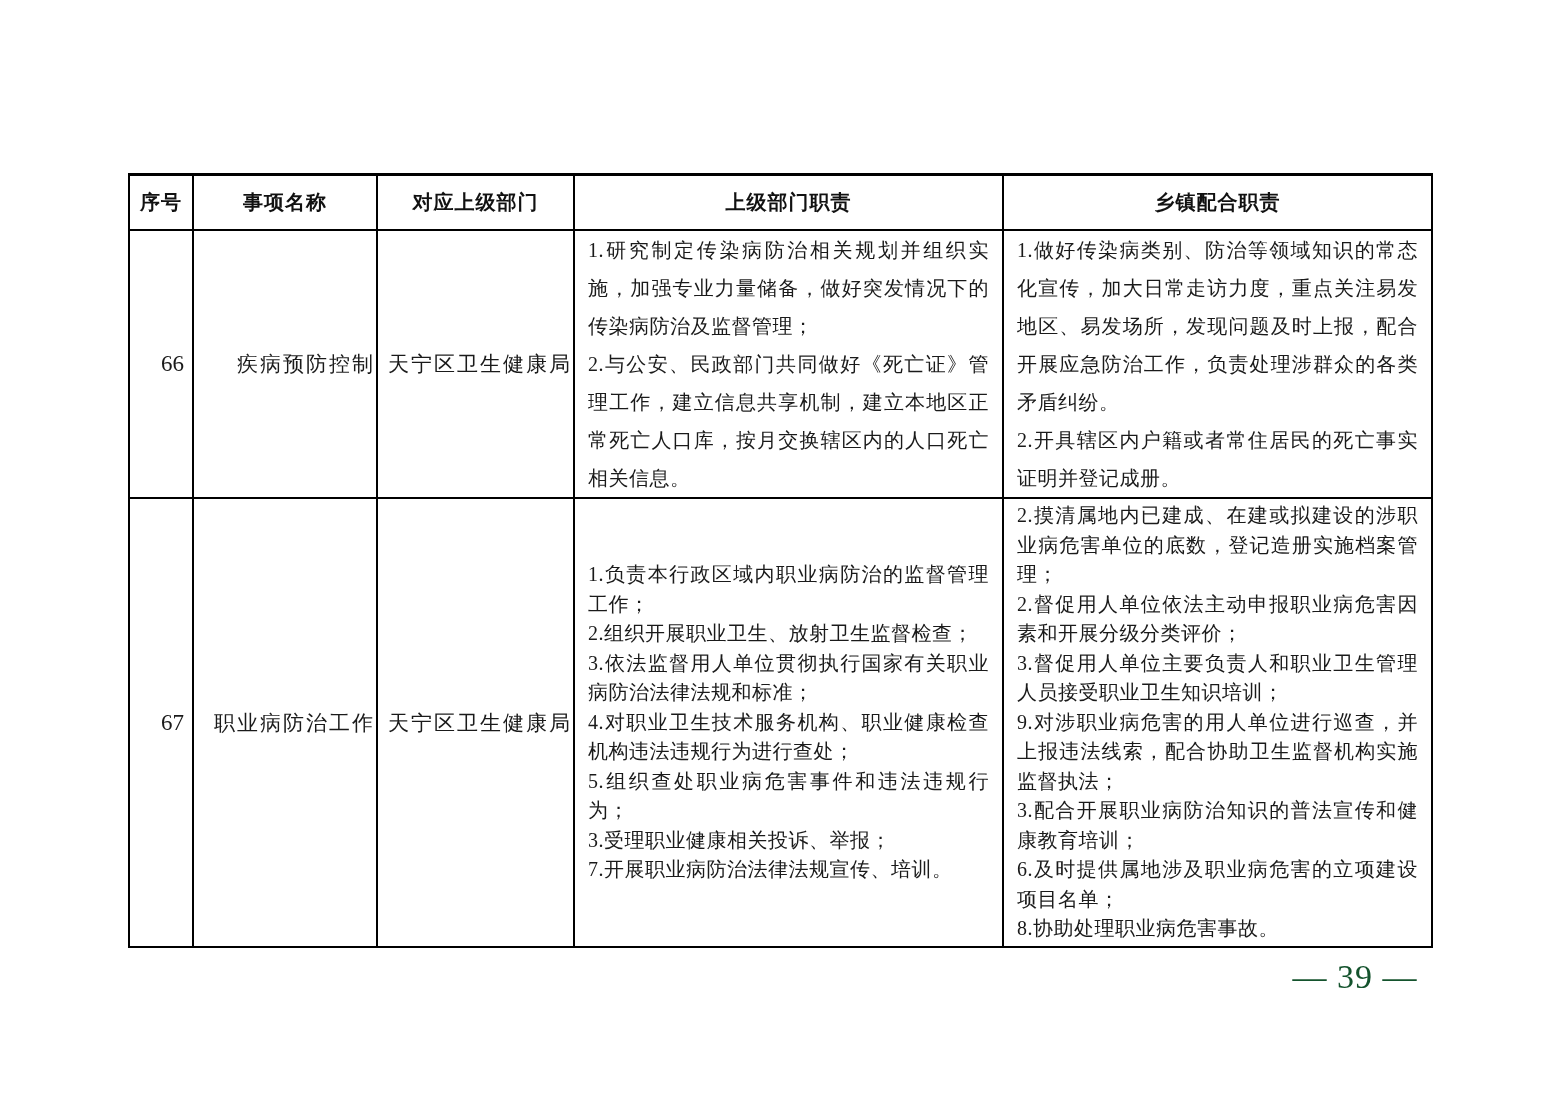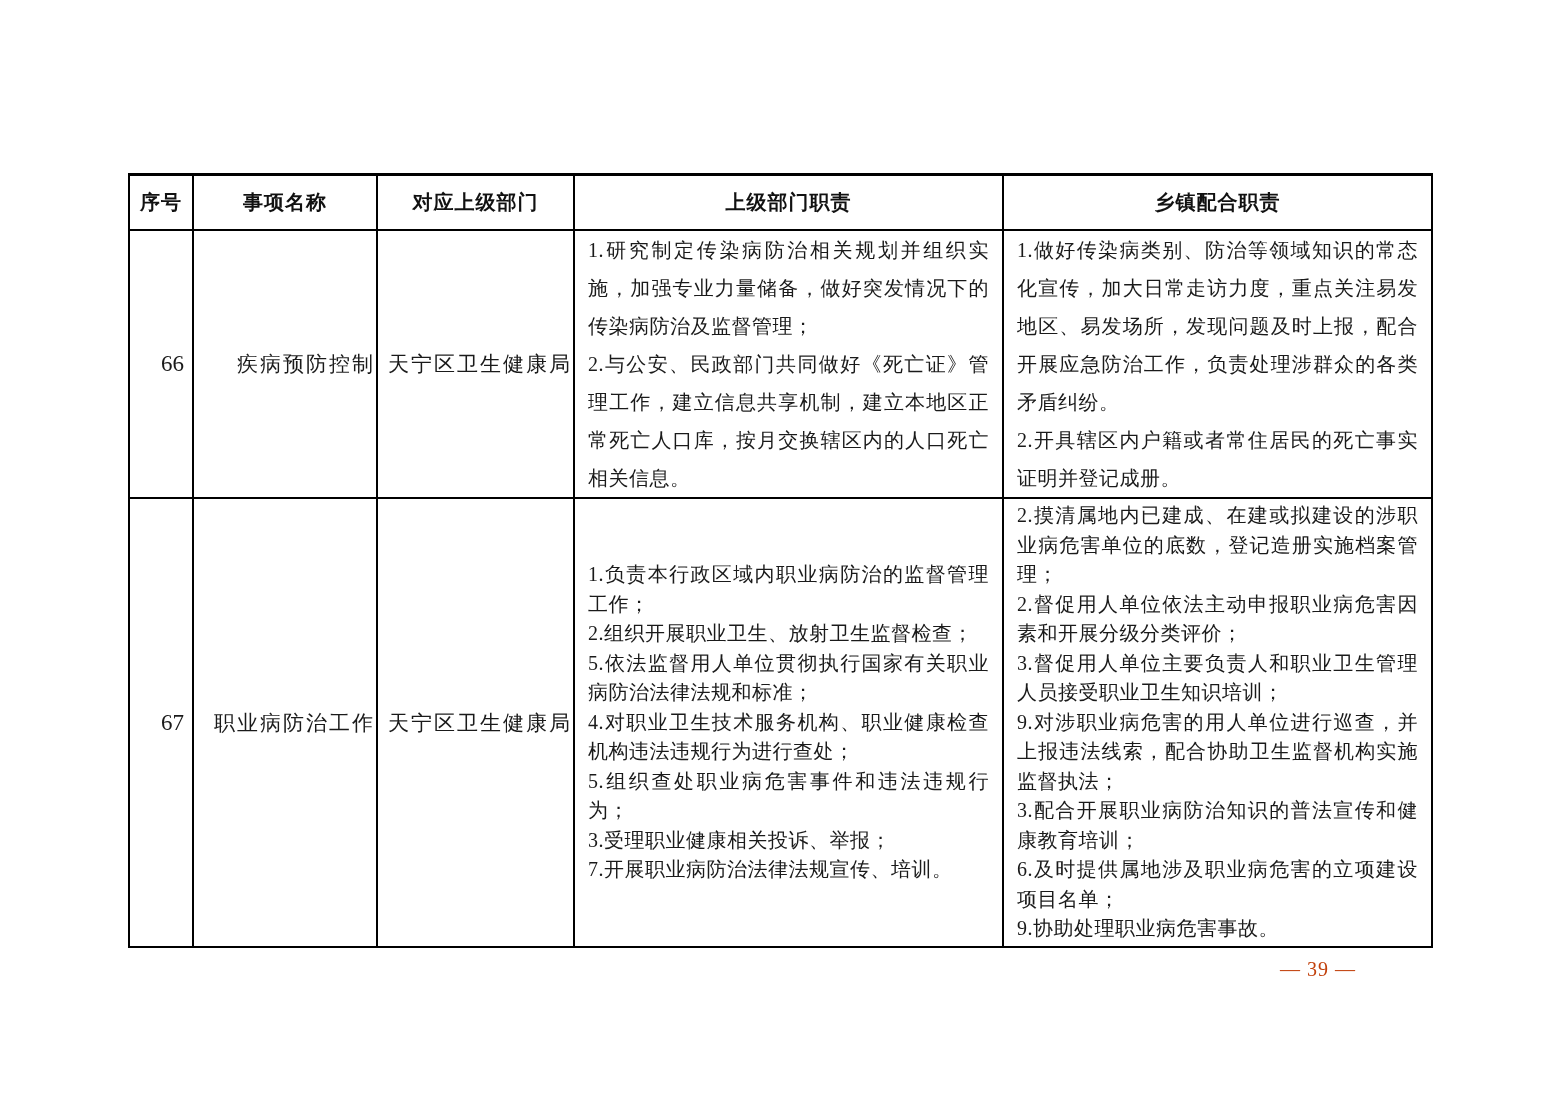--- a/index.html
+++ b/index.html
@@ -59,23 +59,23 @@
     text-justify: inter-character;
     letter-spacing: 0.5px;
   }
   tr.row-66 .duty-item { line-height: 38px; }
   tr.row-67 .duty-item { line-height: 29.5px; }
   .page-number {
     position: absolute;
     left: 1280px;
     top: 958px;
     width: 150px;
-    text-align: left;
-    font-size: 20px;
-    color: #c2410c;
+    text-align: center;
+    font-size: 34px;
+    color: #14532d;
     letter-spacing: 1px;
     white-space: nowrap;
   }
 </style>
 </head>
 <body>
 
 <table class="doc-table">
   <colgroup>
     <col style="width:64px">
@@ -107,32 +107,32 @@
           <div class="duty-item">2.开具辖区内户籍或者常住居民的死亡事实证明并登记成册。</div>
         </td>
     </tr>
     <tr class="row-67">
       <td class="cell-seq">67</td>
       <td class="cell-name">职业病防治工作</td>
       <td class="cell-dept">天宁区卫生健康局</td>
       <td class="cell-duties">
           <div class="duty-item">1.负责本行政区域内职业病防治的监督管理工作；</div>
           <div class="duty-item">2.组织开展职业卫生、放射卫生监督检查；</div>
-          <div class="duty-item">5.依法监督用人单位贯彻执行国家有关职业病防治法律法规和标准；</div>
+          <div class="duty-item">3.依法监督用人单位贯彻执行国家有关职业病防治法律法规和标准；</div>
           <div class="duty-item">4.对职业卫生技术服务机构、职业健康检查机构违法违规行为进行查处；</div>
           <div class="duty-item">5.组织查处职业病危害事件和违法违规行为；</div>
           <div class="duty-item">3.受理职业健康相关投诉、举报；</div>
           <div class="duty-item">7.开展职业病防治法律法规宣传、培训。</div>
         </td>
       <td class="cell-duties">
           <div class="duty-item">2.摸清属地内已建成、在建或拟建设的涉职业病危害单位的底数，登记造册实施档案管理；</div>
           <div class="duty-item">2.督促用人单位依法主动申报职业病危害因素和开展分级分类评价；</div>
           <div class="duty-item">3.督促用人单位主要负责人和职业卫生管理人员接受职业卫生知识培训；</div>
           <div class="duty-item">9.对涉职业病危害的用人单位进行巡查，并上报违法线索，配合协助卫生监督机构实施监督执法；</div>
           <div class="duty-item">3.配合开展职业病防治知识的普法宣传和健康教育培训；</div>
           <div class="duty-item">6.及时提供属地涉及职业病危害的立项建设项目名单；</div>
-          <div class="duty-item">9.协助处理职业病危害事故。</div>
+          <div class="duty-item">8.协助处理职业病危害事故。</div>
         </td>
     </tr>
   </tbody>
 </table>
 
 <div class="page-number">— 39 —</div>
 
 </body></html>

